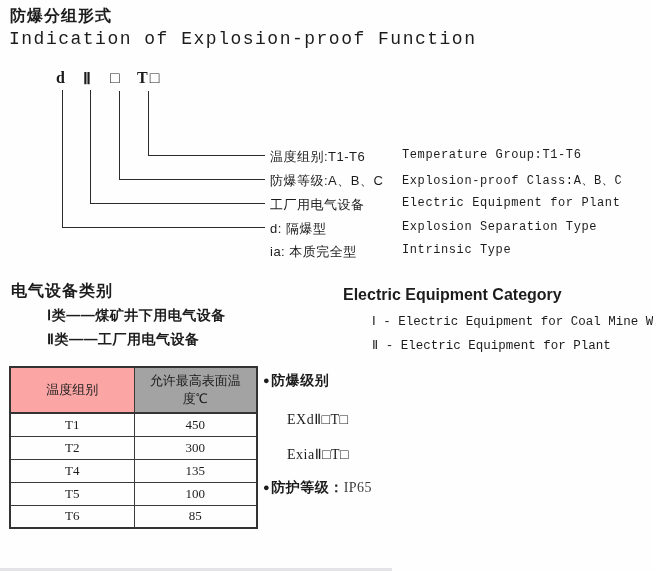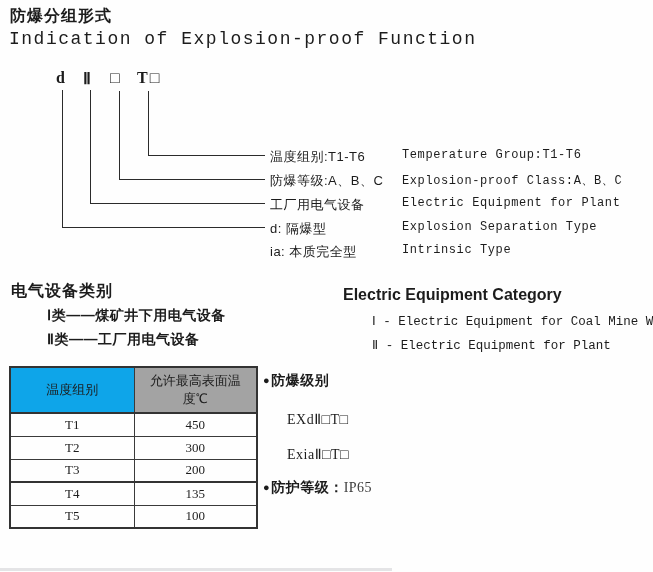--- a/index.html
+++ b/index.html
@@ -185,48 +185,48 @@
     <div class="abs cat-item-cn ci1">Ⅱ类——工厂用电气设备</div>
 
     <div class="abs cat-heading-en">Electric Equipment Category</div>
     <div class="abs cat-item-en ce0">Ⅰ - Electric Equipment for Coal Mine Well</div>
     <div class="abs cat-item-en ce1">Ⅱ - Electric Equipment for Plant</div>
   </div>
 
   <table class="temp-table">
     <thead>
       <tr>
-        <th style="width:124px; background:#0ea5e9;">
+        <th style="width:124px; background:#fca5a5;">
           <span class="th-inner">温度组别</span>
         </th>
         <th style="background:#a3a3a3;">
           <span class="th-inner">允许最高表面温度℃</span>
         </th>
       </tr>
     </thead>
     <tbody>
       <tr>
         <td>T1</td>
         <td>450</td>
       </tr>
       <tr>
         <td>T2</td>
         <td>300</td>
       </tr>
-      <tr class="thick-bottom">
-        <td>T3</td>
-        <td>200</td>
-      </tr>
       <tr>
         <td>T4</td>
         <td>135</td>
       </tr>
       <tr>
         <td>T5</td>
         <td>100</td>
+      </tr>
+      <tr>
+        <td>T6</td>
+        <td>85</td>
       </tr>
     </tbody>
   </table>
 
   <div>
     <div class="abs bullet-line nb1"><span class="bullet-dot">●</span><span>防爆级别</span></div>
     <div class="abs note-code nc0">EXdⅡ□T□</div>
     <div class="abs note-code nc1">ExiaⅡ□T□</div>
     <div class="abs bullet-line nb2"><span class="bullet-dot">●</span><span>防护等级：</span><span class="ip-value">IP65</span></div>
   </div>

